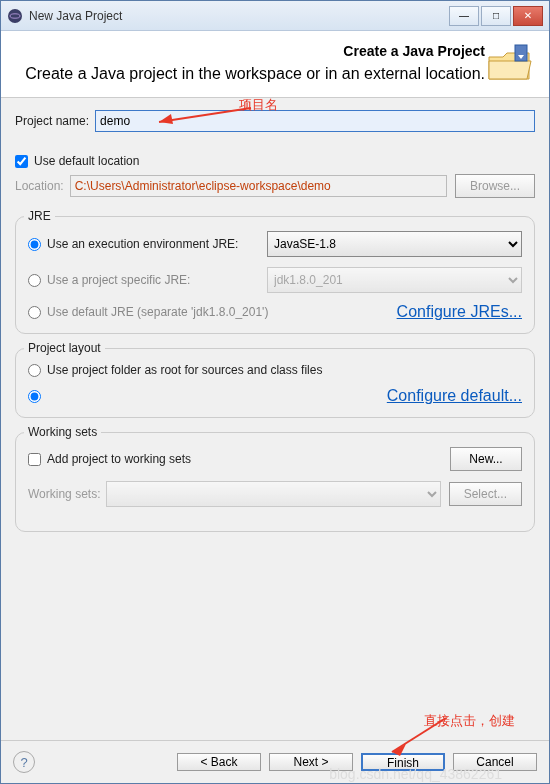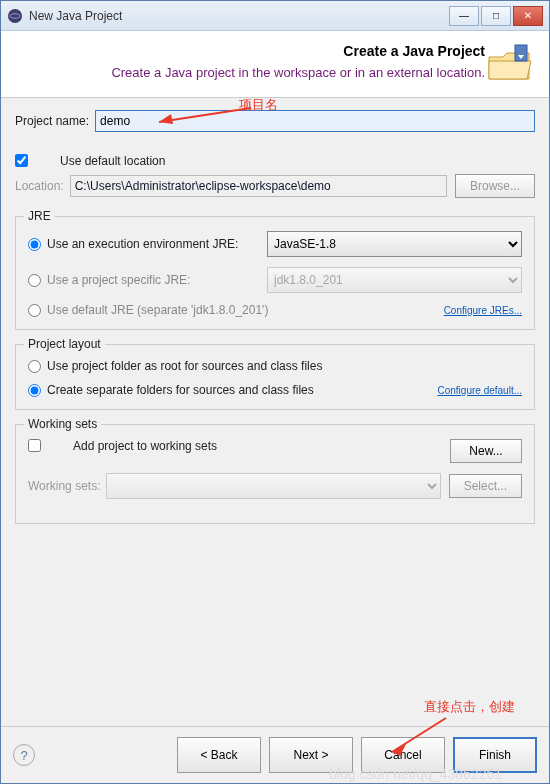--- a/index.html
+++ b/index.html
@@ -7,44 +7,44 @@
 .window { border: 1px solid #5a7ca8; width: 550px; height: 784px; display: flex; flex-direction: column; }
 .titlebar { height: 30px; background: linear-gradient(#eaf0f8, #d7e4f2); display: flex; align-items: center; padding: 0 6px; border-bottom: 1px solid #b8c8dc; }
 .titlebar .icon { width: 16px; height: 16px; margin-right: 6px; }
 .titlebar .title { font-size: 12px; color: #333; flex: 1; }
 .winbtns { display: flex; gap: 2px; }
 .winbtn { width: 30px; height: 20px; border: 1px solid #9aadc5; background: linear-gradient(#f5f9fd,#dde8f4); display: flex; align-items: center; justify-content: center; font-size: 10px; }
 .winbtn.close { background: linear-gradient(#e87a6a,#c94b3b); color: #fff; border-color: #a83c2e; }
 .header { background: #fff; padding: 12px 16px 14px; border-bottom: 1px solid #ccc; display: flex; align-items: flex-start; }
 .header-text { flex: 1; text-align: right; }
 .header h1 { font-size: 14px; font-weight: bold; margin: 0 0 6px 0; color: #000; }
-.header p { font-size: 13px; margin: 0; color: #701a75; }
+.header p { font-size: 16px; margin: 0; color: #000000; }
 .folder-icon { width: 48px; height: 40px; }
 .content { flex: 1; background: #f0f0f0; padding: 12px 14px; overflow: auto; position: relative; }
 .row { display: flex; align-items: center; margin-bottom: 8px; }
 .label { font-size: 12px; color: #222; margin-right: 6px; }
 .label.dis { color: #9a9a9a; }
 input[type=text] { flex: 1; font-size: 12px; padding: 3px 4px; border: 1px solid #7a9ac0; background: #fff; height: 22px; }
 input[type=text].sel { background: #e8f0fb; border-color: #3c78c8; }
-input[type=text]:disabled { background: #f0f0f0; color: #0f172a; border-color: #bbb; }
+input[type=text]:disabled { background: #f0f0f0; color: #c2410c; border-color: #bbb; }
 input[type=checkbox], input[type=radio] { margin: 0 6px 0 0; }
-.cbrow { display: flex; align-items: flex-start; font-size: 12px; color: #222; margin-bottom: 6px; gap: 26px; }
+.cbrow { display: flex; align-items: center; font-size: 12px; color: #222; margin-bottom: 6px; }
 .btn { font-size: 12px; padding: 3px 14px; border: 1px solid #999; background: linear-gradient(#fdfdfd,#e8e8e8); min-width: 72px; height: 24px; }
 .btn:disabled { color: #9a9a9a; }
-.group { border: 1px solid #ccc; border-radius: 0; padding: 14px 12px 12px; margin-bottom: 14px; position: relative; background: #f0f0f0; }
+.group { border: 1px solid #ccc; border-radius: 10px; padding: 14px 12px 12px; margin-bottom: 14px; position: relative; background: #f0f0f0; }
 .group > .legend { position: absolute; top: -8px; left: 8px; background: #f0f0f0; padding: 0 4px; font-size: 12px; color: #222; }
 .radio-row { display: flex; align-items: center; font-size: 12px; color: #222; margin-bottom: 10px; }
 .radio-row .rlabel { flex: 0 0 220px; }
 .radio-row .rlabel.dis { color: #888; }
 select { font-size: 12px; padding: 2px; border: 1px solid #888; background: linear-gradient(#fafafa,#e4e4e4); height: 26px; flex: 1; }
 select:disabled { color: #888; border-color: #bbb; }
-.link { color: #0b5bbf; text-decoration: underline; font-size: 10px; margin-left: auto; }
+.link { color: #0b5bbf; text-decoration: underline; font-size: 16px; margin-left: auto; }
 .footer { border-top: 1px solid #ccc; background: #f0f0f0; padding: 10px 12px; display: flex; align-items: center; gap: 8px; }
 .footer .help { width: 22px; height: 22px; border: 1px solid #aaa; border-radius: 11px; display: flex; align-items: center; justify-content: center; font-size: 13px; color: #5a7ca8; margin-right: auto; }
-.fbtn { font-size: 12px; border: 1px solid #9a9a9a; background: linear-gradient(#fdfdfd,#e6e6e6); width: 84px; height: 36px; }
+.fbtn { font-size: 12px; border: 1px solid #9a9a9a; background: linear-gradient(#fdfdfd,#e6e6e6); width: 84px; height: 18px; }
 .fbtn.primary { border: 2px solid #3c78c8; }
 .anno { position: absolute; color: #e73828; font-size: 13px; pointer-events: none; }
 .arrow-svg { position: absolute; pointer-events: none; }
 .watermark { position: absolute; bottom: 2px; right: 48px; color: #ddd; font-size: 14px; pointer-events: none; }
 </style>
 </head>
 <body>
 
 <div class="window">
   <div class="titlebar">
@@ -116,21 +116,20 @@
     </div>
 
     <div class="group">
       <span class="legend">Project layout</span>
       <div class="radio-row">
         <input type="radio" name="layout" style="">
         <span>Use project folder as root for sources and class files</span>
       </div>
       <div class="radio-row" style="margin-bottom:0">
         <input type="radio" name="layout" checked="" style="">
-        <span style="flex:1">Create separate folders for sources and class files</span>
         <a href="#" class="link">Configure default...</a>
       </div>
     </div>
 
     <div class="group">
       <span class="legend">Working sets</span>
       <div class="cbrow" style="margin-bottom:10px">
         <input type="checkbox" style="">
         <span style="flex:1">Add project to working sets</span>
         <button class="btn">New...</button>
@@ -154,18 +153,18 @@
 
   <svg class="arrow-svg" style="bottom:24px; right:94px;" width="80" height="46">
       <line x1="70" y1="4" x2="16" y2="38" stroke="#e73828" stroke-width="2"></line>
       <polygon points="16,38 30,30 24,42" fill="#e73828"></polygon>
     </svg>
 
   <div class="footer">
     <div class="help">?</div>
     <button class="fbtn">&lt; Back</button>
     <button class="fbtn">Next &gt;</button>
+    <button class="fbtn primary">Finish</button>
     <button class="fbtn">Cancel</button>
-    <button class="fbtn primary">Finish</button>
   </div>
 </div>
 
 <span class="watermark">blog.csdn.net/qq_43862261</span>
 
 </body></html>

